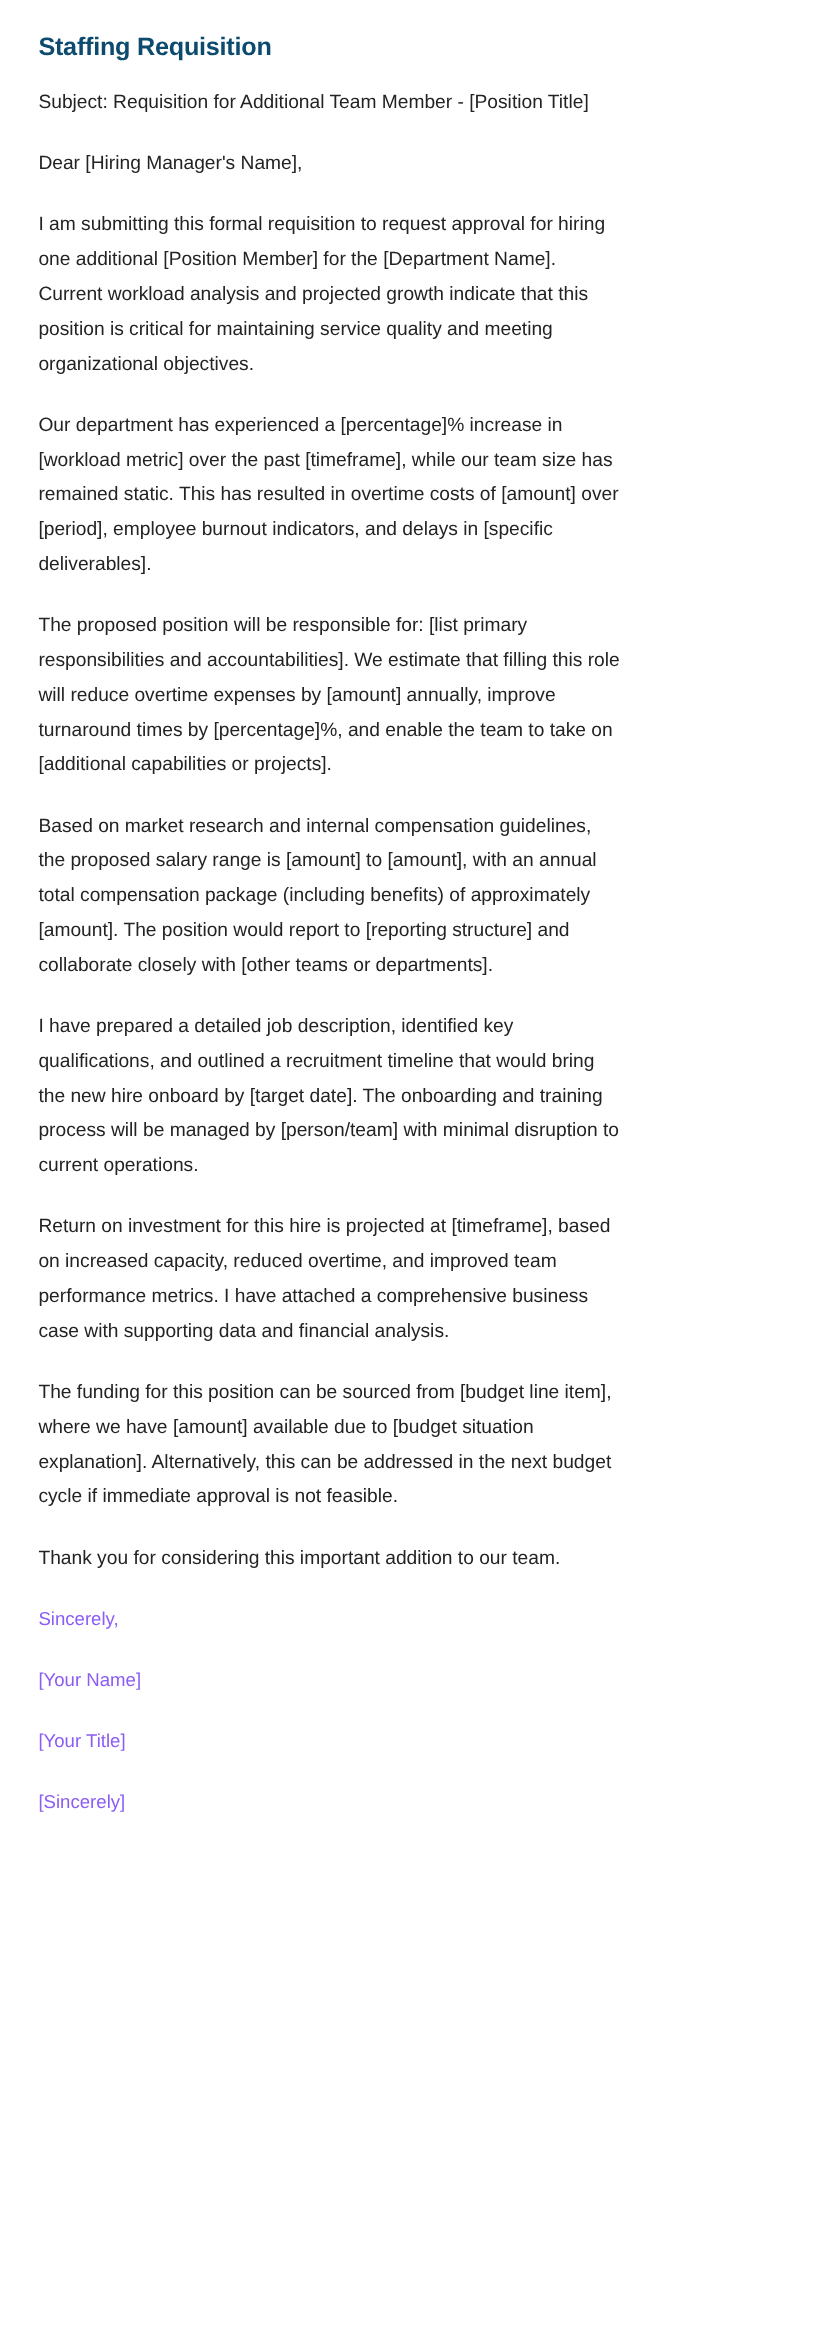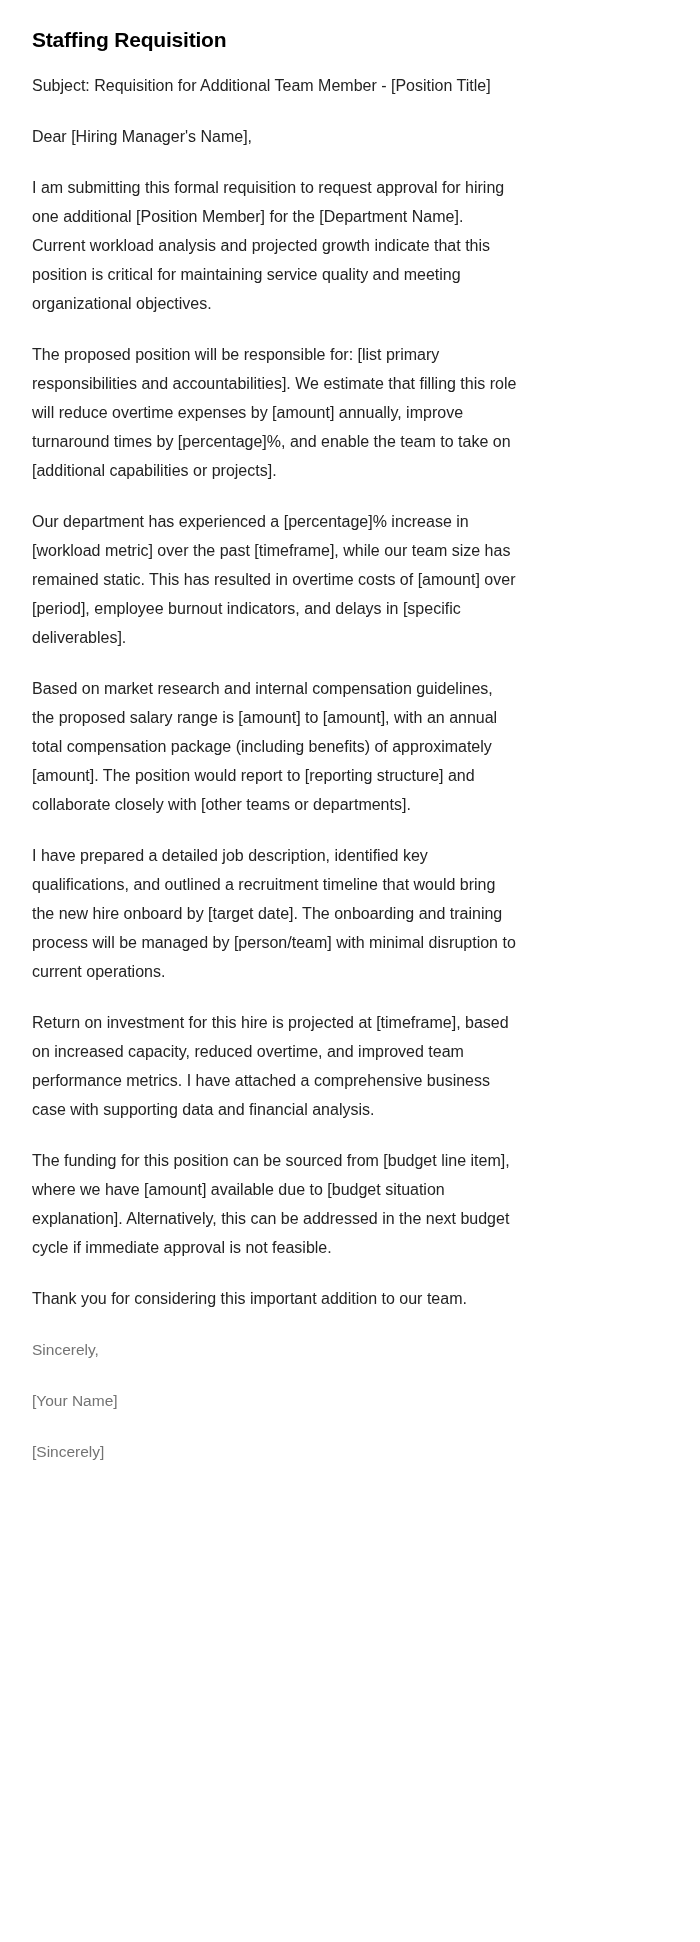--- a/index.html
+++ b/index.html
@@ -14,55 +14,56 @@
     color: #202124;
   }
   .doc {
     padding: 18px 32px 24px 32px;
     box-sizing: border-box;
     width: 700px;
   }
   .doc-title {
     font-size: 21px;
     font-weight: bold;
-    color: #000000;
+    color: #0c4a6e;
     margin: 8px 0 18px 0;
     line-height: 1.3;
     letter-spacing: -0.2px;
   }
   .para {
     font-size: 16px;
     line-height: 29px;
     color: #232323;
     margin: 0 0 22px 0;
     max-width: 485px;
     font-weight: normal;
   }
   .sig {
     font-size: 15.5px;
     line-height: 29px;
-    color: #737373;
+    color: #8b5cf6;
     margin: 0 0 22px 0;
   }
 </style>
 </head>
 <body>
 
 <div class="doc">
 
   <h1 class="doc-title">Staffing Requisition</h1>
 
   <p class="para">Subject: Requisition for Additional Team Member - [Position Title]</p>
   <p class="para">Dear [Hiring Manager's Name],</p>
   <p class="para">I am submitting this formal requisition to request approval for hiring one additional [Position Member] for the [Department Name]. Current workload analysis and projected growth indicate that this position is critical for maintaining service quality and meeting organizational objectives.</p>
+  <p class="para">Our department has experienced a [percentage]% increase in [workload metric] over the past [timeframe], while our team size has remained static. This has resulted in overtime costs of [amount] over [period], employee burnout indicators, and delays in [specific deliverables].</p>
   <p class="para">The proposed position will be responsible for: [list primary responsibilities and accountabilities]. We estimate that filling this role will reduce overtime expenses by [amount] annually, improve turnaround times by [percentage]%, and enable the team to take on [additional capabilities or projects].</p>
-  <p class="para">Our department has experienced a [percentage]% increase in [workload metric] over the past [timeframe], while our team size has remained static. This has resulted in overtime costs of [amount] over [period], employee burnout indicators, and delays in [specific deliverables].</p>
   <p class="para">Based on market research and internal compensation guidelines, the proposed salary range is [amount] to [amount], with an annual total compensation package (including benefits) of approximately [amount]. The position would report to [reporting structure] and collaborate closely with [other teams or departments].</p>
   <p class="para">I have prepared a detailed job description, identified key qualifications, and outlined a recruitment timeline that would bring the new hire onboard by [target date]. The onboarding and training process will be managed by [person/team] with minimal disruption to current operations.</p>
   <p class="para">Return on investment for this hire is projected at [timeframe], based on increased capacity, reduced overtime, and improved team performance metrics. I have attached a comprehensive business case with supporting data and financial analysis.</p>
   <p class="para">The funding for this position can be sourced from [budget line item], where we have [amount] available due to [budget situation explanation]. Alternatively, this can be addressed in the next budget cycle if immediate approval is not feasible.</p>
   <p class="para">Thank you for considering this important addition to our team.</p>
 
   <p class="sig">Sincerely,</p>
   <p class="sig">[Your Name]</p>
+  <p class="sig">[Your Title]</p>
   <p class="sig">[Sincerely]</p>
 
 </div>
 
 </body></html>

